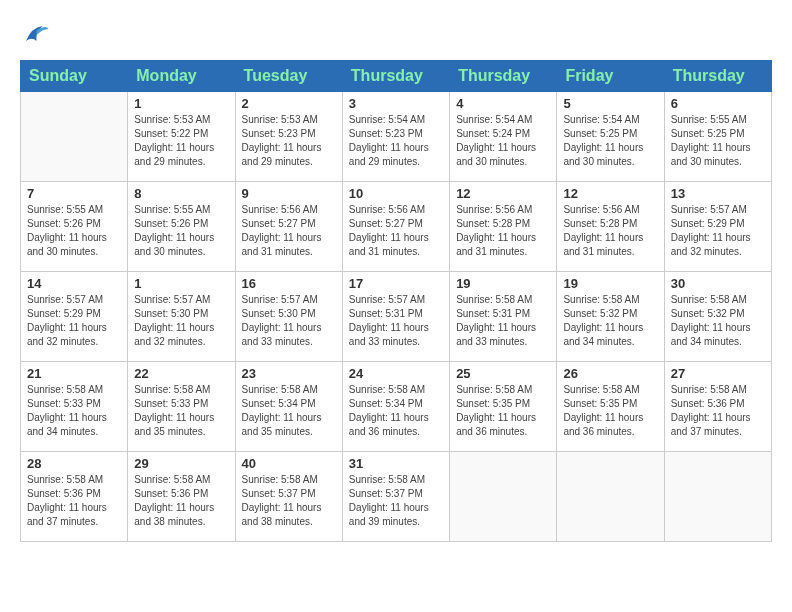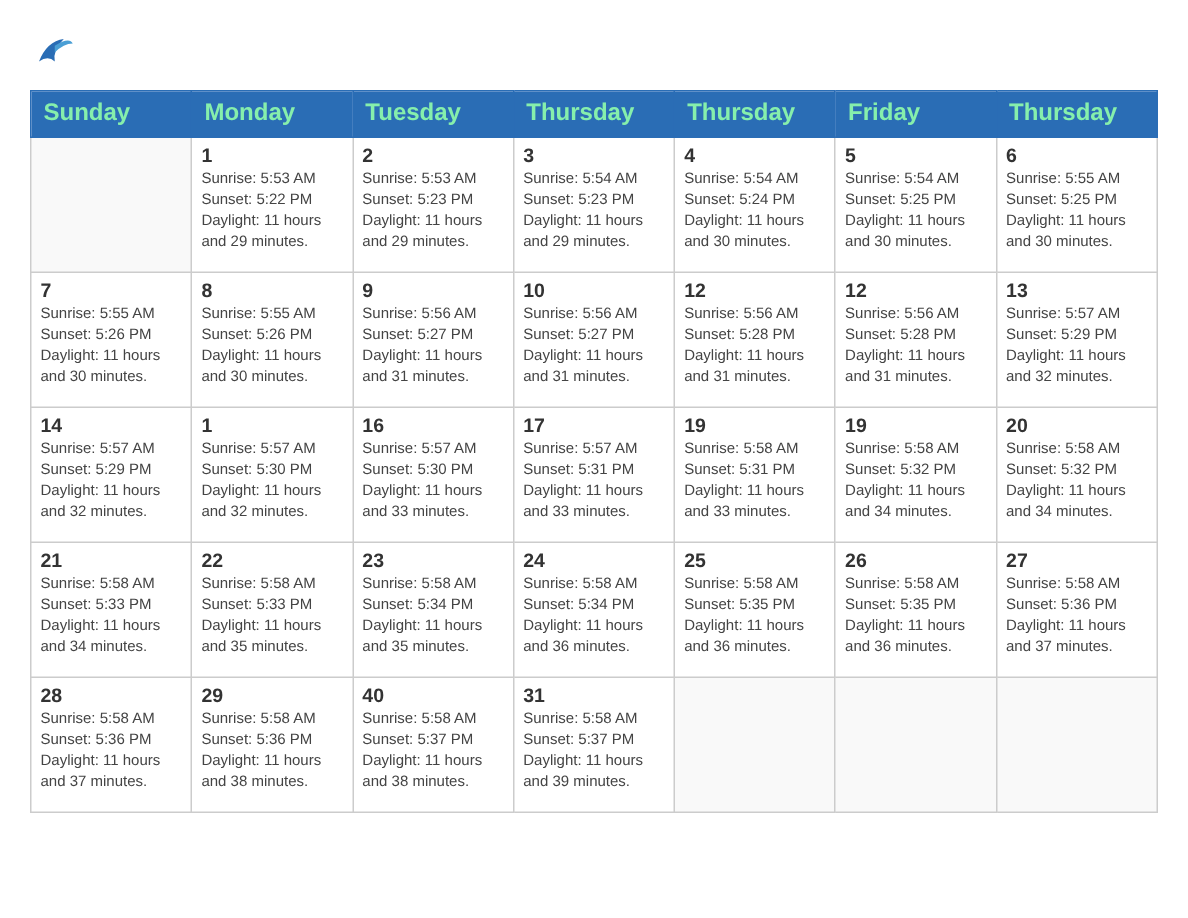--- a/index.html
+++ b/index.html
@@ -250,21 +250,21 @@
 and 33 minutes.</div>
         </td>
         <td>
           <div class="day-number">19</div>
           <div class="day-info" style="white-space: pre-line;">Sunrise: 5:58 AM
 Sunset: 5:32 PM
 Daylight: 11 hours
 and 34 minutes.</div>
         </td>
         <td>
-          <div class="day-number">20</div>
+          <div class="day-number">30</div>
           <div class="day-info" style="white-space: pre-line;">Sunrise: 5:58 AM
 Sunset: 5:32 PM
 Daylight: 11 hours
 and 34 minutes.</div>
         </td>
       </tr>
       <tr>
         <td>
           <div class="day-number">21</div>
           <div class="day-info" style="white-space: pre-line;">Sunrise: 5:58 AM

